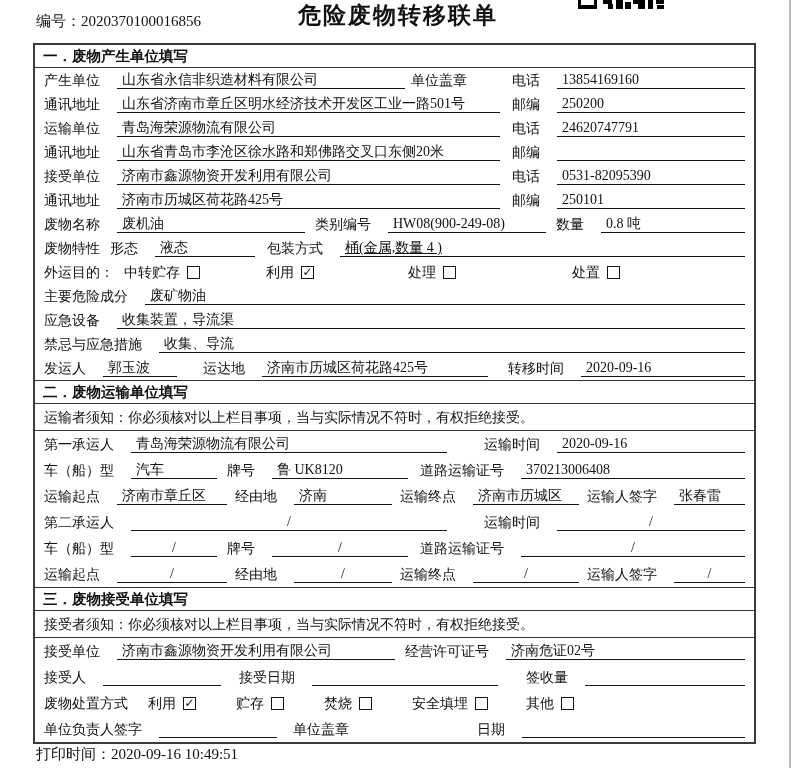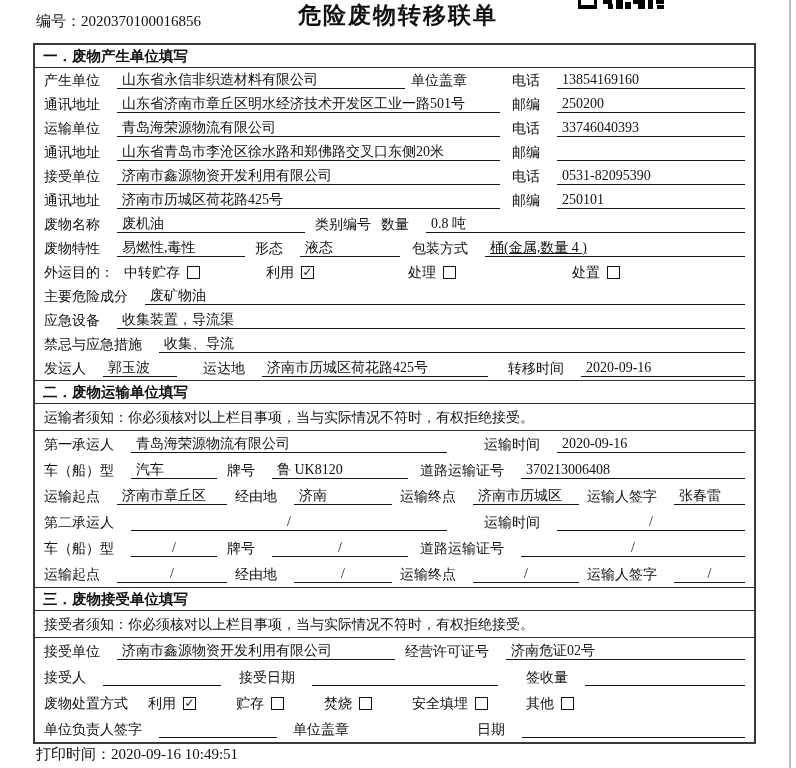--- a/index.html
+++ b/index.html
@@ -89,21 +89,21 @@
           <span class="field">
             <span class="lbl">运输单位</span>
           </span>
           <span class="field" style="flex: 1 1 0%;">
             <span class="val" style="flex: 1 1 0%;">青岛海荣源物流有限公司</span>
           </span>
           <span class="field" style="margin-left: 12px;">
             <span class="lbl">电话</span>
           </span>
           <span class="field">
-            <span class="val" style="width: 188px;">33746040393</span>
+            <span class="val" style="width: 188px;">24620747791</span>
           </span>
         </div>
         <div class="row">
           <span class="field">
             <span class="lbl">通讯地址</span>
           </span>
           <span class="field" style="flex: 1 1 0%;">
             <span class="val" style="flex: 1 1 0%;">山东省青岛市李沧区徐水路和郑佛路交叉口东侧20米</span>
           </span>
           <span class="field" style="margin-left: 12px;">
@@ -144,33 +144,33 @@
         <div class="row">
           <span class="field">
             <span class="lbl">废物名称</span>
           </span>
           <span class="field">
             <span class="val" style="width: 188px;">废机油</span>
           </span>
           <span class="field" style="margin-left: 10px;">
             <span class="lbl">类别编号</span>
           </span>
+          <span class="field">
+            <span class="val" style="width: 158px;">HW08(900-249-08)</span>
+          </span>
           <span class="field" style="margin-left: 10px;">
             <span class="lbl">数量</span>
           </span>
           <span class="field" style="flex: 1 1 0%;">
             <span class="val" style="flex: 1 1 0%;">0.8 吨</span>
           </span>
         </div>
         <div class="row">
           <span class="field">
             <span class="lbl">废物特性</span>
-          </span>
-          <span class="field">
-            <span class="val" style="width: 128px;">易燃性,毒性</span>
           </span>
           <span class="field" style="margin-left: 10px;">
             <span class="lbl">形态</span>
           </span>
           <span class="field">
             <span class="val" style="width: 100px;">液态</span>
           </span>
           <span class="field" style="margin-left: 12px;">
             <span class="lbl">包装方式</span>
           </span>

